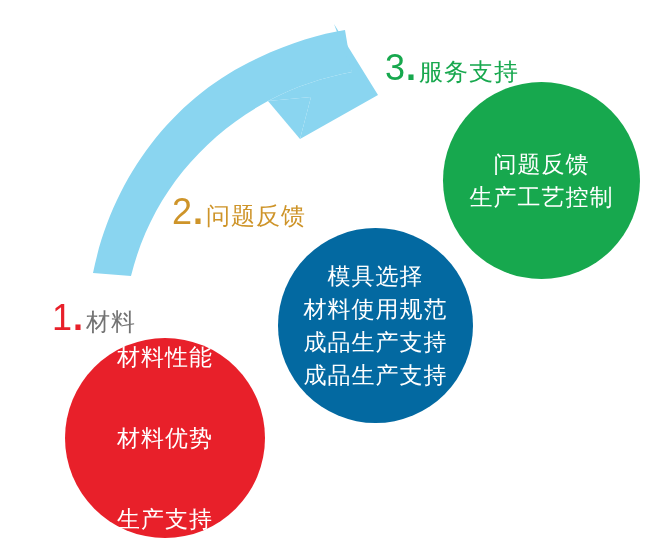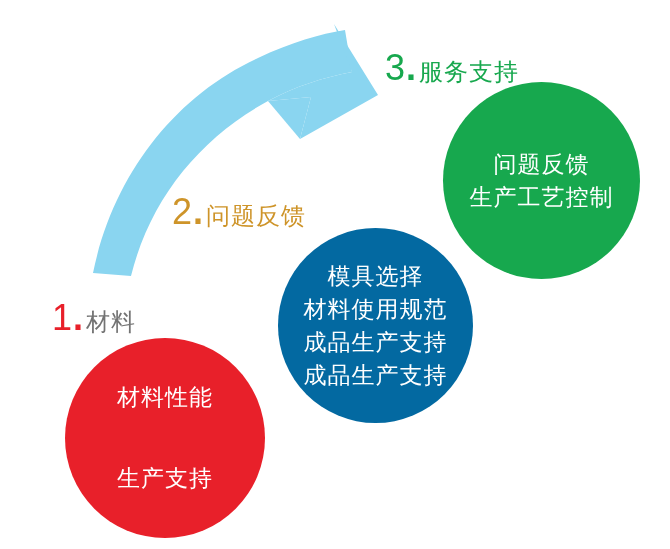--- a/index.html
+++ b/index.html
@@ -137,20 +137,21 @@
   </div>
 
   <div class="step-label" id="label-3">
     <span class="num" style="color:#17A84E">3</span>
     <span class="dot" style="color:#17A84E">.</span>
     <span class="txt" style="color:#17A84E">服务支持</span>
   </div>
 
   <div class="node" id="node-1" style="background:#E8202A">
     <span class="line">材料性能</span>
+    <span class="line">材料优势</span>
     <span class="line">生产支持</span>
   </div>
 
   <div class="node" id="node-2" style="background:#0369a1">
     <span class="line">模具选择</span>
     <span class="line">材料使用规范</span>
     <span class="line">成品生产支持</span>
     <span class="line">成品生产支持</span>
   </div>
 

